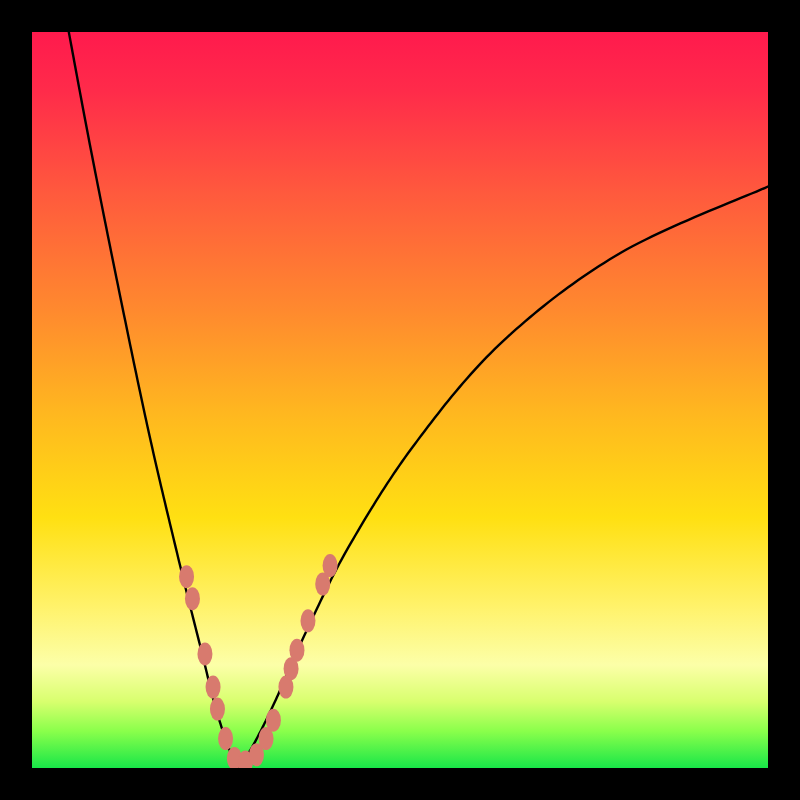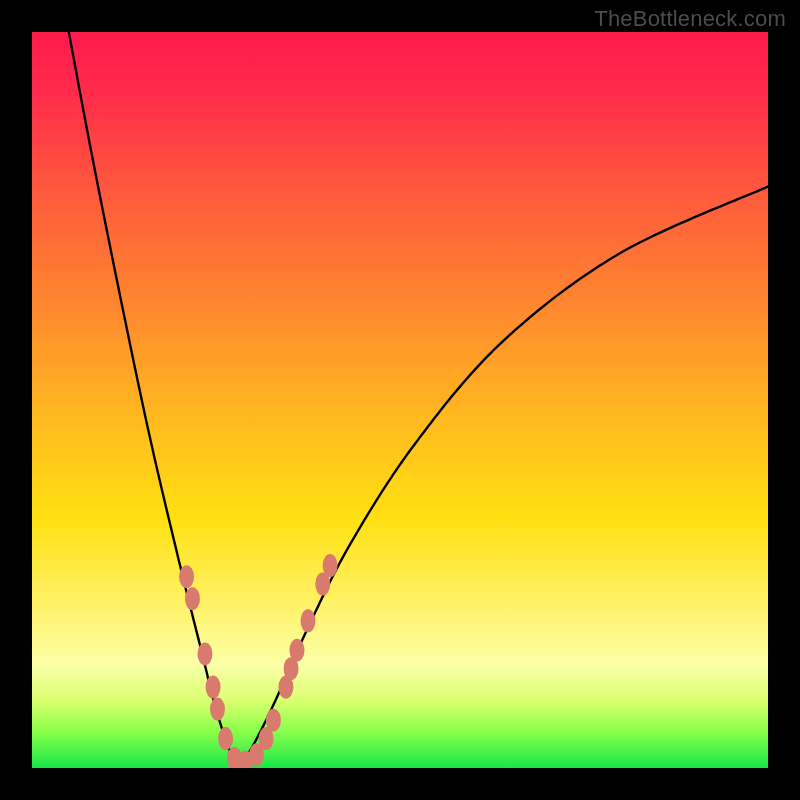--- a/index.html
+++ b/index.html
@@ -92,14 +92,13 @@
           <ellipse cx="241.41" cy="688.16" rx="7.5" ry="11.5" class="bead"></ellipse>
           <ellipse cx="253.92" cy="655.04" rx="7.5" ry="11.5" class="bead"></ellipse>
           <ellipse cx="259.07" cy="636.64" rx="7.5" ry="11.5" class="bead"></ellipse>
           <ellipse cx="264.96" cy="618.24" rx="7.5" ry="11.5" class="bead"></ellipse>
           <ellipse cx="276.00" cy="588.80" rx="7.5" ry="11.5" class="bead"></ellipse>
           <ellipse cx="290.72" cy="552.00" rx="7.5" ry="11.5" class="bead"></ellipse>
           <ellipse cx="298.08" cy="533.60" rx="7.5" ry="11.5" class="bead"></ellipse>
         </g>
     </svg>
   </div>
-  <div class="watermark">TheBottleneck.com</div>
 </div>
 
 </body></html>

